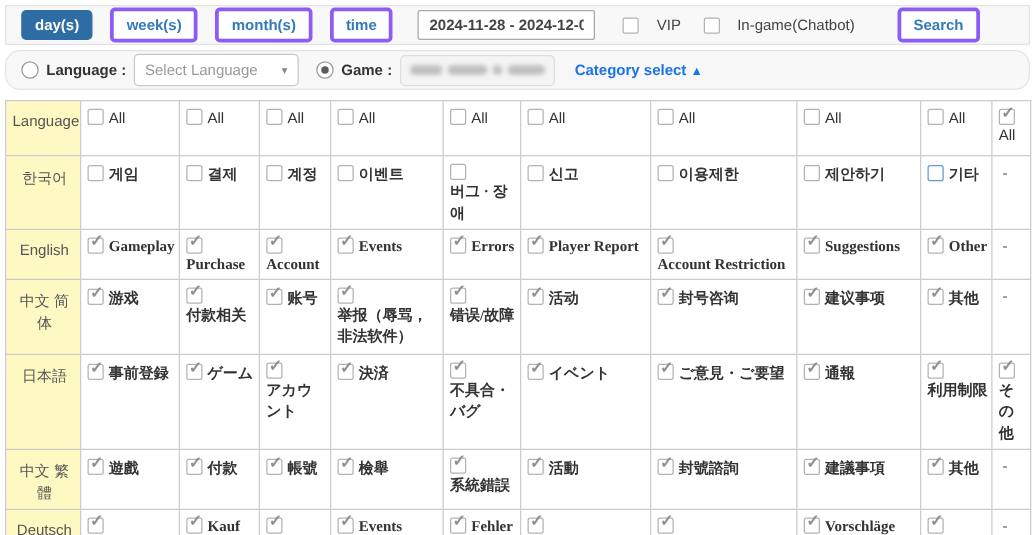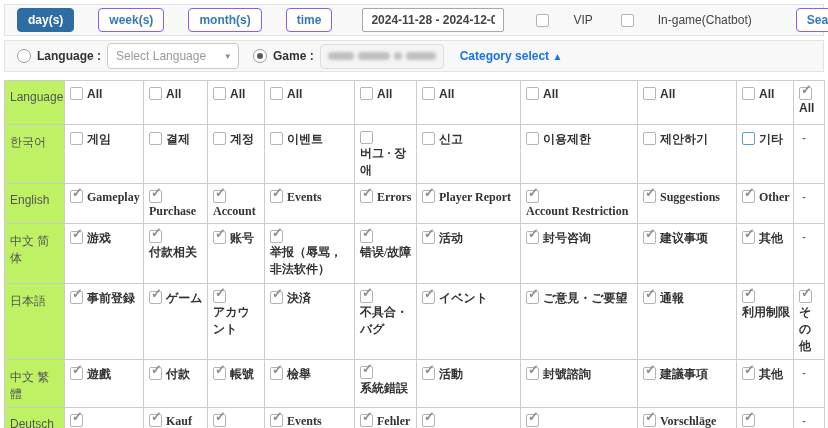--- a/index.html
+++ b/index.html
@@ -8,28 +8,28 @@
     width:828px; height:428px; overflow:hidden;
     background:#ffffff; color:#333;
     font-family:"Liberation Sans", sans-serif; font-size:12px;
   }
   
   .bar {
     display:flex; align-items:center;
     margin:4px 4px 0 4px; padding:0 12px;
     height:32px; background:#f8f8f8; border:1px solid #e3e3e3;
   }
-  .bar1 { gap:24px; }
-  .bar2 { gap:6px; }
+  .bar1 { gap:14px; }
+  .bar2 { gap:6px;border-radius:12px; }
   .btn {
     border-radius:4px; font-weight:bold; font-size:12px;
     padding:4px 10px; cursor:pointer; line-height:14px;
     font-family:"Liberation Sans", sans-serif;
   }
-  .btn-outline { background:#fff; border:1px solid #8b5cf6; color:#337ab7; }
+  .btn-outline { background:#fff; border:3px solid #8b5cf6; color:#337ab7; }
   .btn-active  { background:#2e6da4; border:1px solid #2e6da4; color:#fff; }
   .btn-download{ background:#5bc0de; border:1px solid #5bc0de; color:#fff; padding:4px 14px; }
   .date-input {
     width:142px; height:24px; margin-left:6px;
     border:1px solid #a9a9a9; border-radius:2px;
     padding:2px 8px; font-size:12px; font-weight:bold; color:#444;
     font-family:"Liberation Sans", sans-serif; background:#fff;
   }
   .cbx {
     display:inline-block; width:13px; height:13px;
@@ -81,25 +81,25 @@
   }
   thead tr { height:44px; }
   tbody tr:nth-child(1){height:38px}
   tbody tr:nth-child(2){height:38px}
   tbody tr:nth-child(3){height:60px}
   tbody tr:nth-child(4){height:52px}
   tbody tr:nth-child(5){height:35px}
   tbody tr:nth-child(6){height:38px}
   tbody tr:nth-child(7){height:45px}
   .lang-cell {
-    background:#bef264; text-align:left; color:#555;
+    background:#fef9c3; text-align:center; color:#555;
     font-weight:normal; padding-top:9px;
   }
   .cat-label { display:inline-block; font-weight:bold; color:#333; max-width:100%;font-family:Liberation Serif, serif; }
-  .all-label { font-weight:bold; color:#333; display:inline-block; }
+  .all-label { font-weight:normal; color:#333; display:inline-block; }
   td .cbx { margin-right:4px; }
   .dash-cell { color:#555; padding-left:8px; }
 </style>
 </head>
 <body>
 
 <div class="bar bar1">
   <button class="btn btn-active">day(s)</button>
   <button class="btn btn-outline">week(s)</button>
   <button class="btn btn-outline">month(s)</button>

